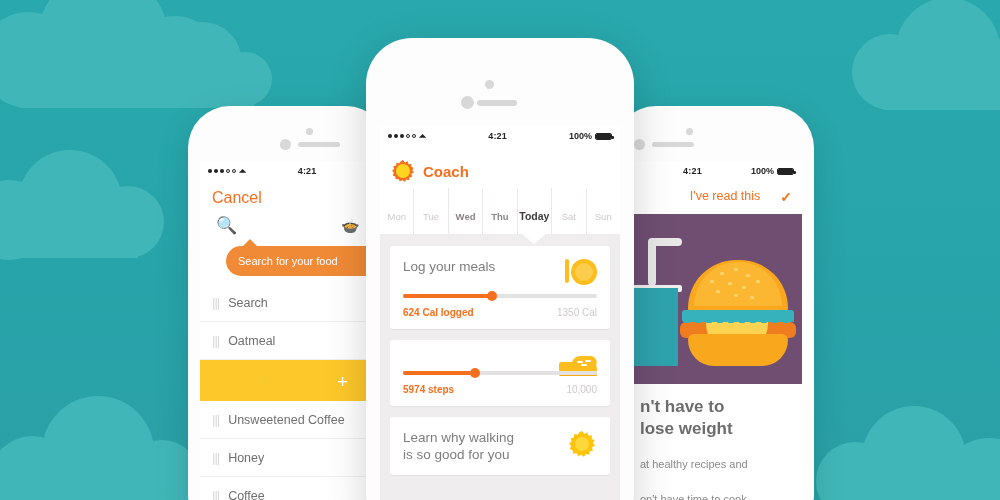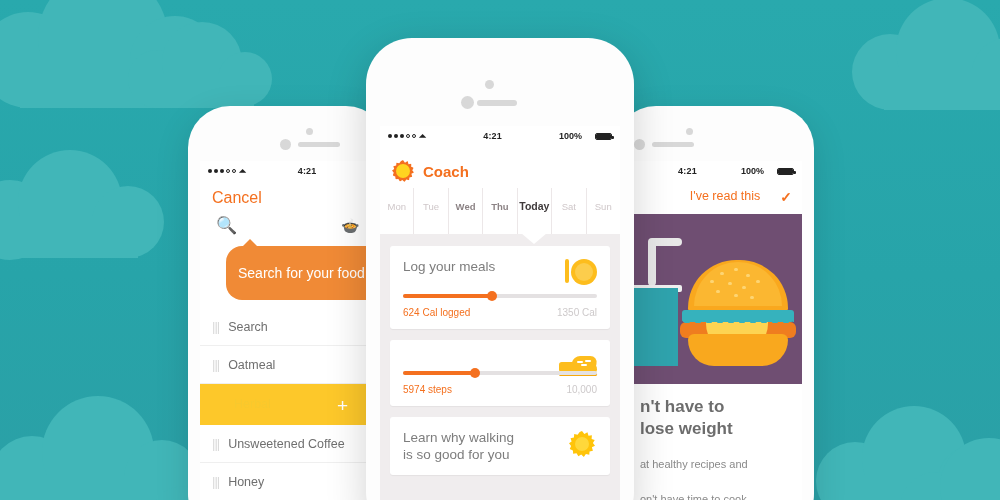--- a/index.html
+++ b/index.html
@@ -48,21 +48,21 @@
     height: 20px; display: flex; align-items: center;
     padding: 0 8px; font-size: 9px; color: #222;
     font-weight: bold; background: #fff;
   }
   .sb-left { display: flex; align-items: center; gap: 3px; }
   .dots { display: flex; gap: 2px; align-items: center; }
   .dots span { width: 4px; height: 4px; border-radius: 50%; background: #222; display:block;}
   .dots span.hollow { background: transparent; border: 1px solid #222; width: 4px; height: 4px;}
   .wifi { font-size: 9px; line-height: 1; }
   .sb-center { flex: 1; text-align: center; letter-spacing: 0.2px; }
-  .sb-right { display: flex; align-items: center; gap: 13px; }
+  .sb-right { display: flex; align-items: center; gap: 3px; }
   .batt {
     width: 17px; height: 7px; border: 1px solid #222; border-radius: 2px;
     position: relative; background: #222; background-clip: content-box;
   }
   .batt::after {
     content: ""; position: absolute; right: -3px; top: 2px;
     width: 2px; height: 3px; background: #222; border-radius: 0 1px 1px 0;
   }
 
   
@@ -72,21 +72,21 @@
     color: #f4701f; font-size: 16px; padding: 8px 12px 4px; font-weight: 400;
   }
   .toolrow {
     display: flex; align-items: center; justify-content: space-between;
     padding: 4px 16px 8px;
   }
   .search-glyph { color: #f4701f; font-size: 17px; font-weight: bold; }
   .pot-icon { font-size: 15px; color: #bdbdbd; }
   .tooltip {
     position: relative; margin: 2px 0 0 26px; background: #f08a36;
-    color: #fff; font-size: 14px; padding: 19px 12px;
+    color: #fff; font-size: 11px; padding: 9px 12px;
     border-radius: 16px; width: 170px;
   }
   .tooltip::before {
     content: ""; position: absolute; top: -7px; left: 16px;
     border-left: 8px solid transparent; border-right: 8px solid transparent;
     border-bottom: 8px solid #f08a36;
   }
   .foodlist { margin-top: 8px; }
   .food-row {
     display: flex; align-items: center; gap: 9px;
@@ -208,21 +208,21 @@
   .sun .core {
     position: absolute; left: 4px; top: 4px; width: 14px; height: 14px;
     background: #ffd520; border-radius: 50%;
   }
   .coach-title { color: #f4701f; font-size: 15px; font-weight: 600; }
   .days {
     background: #fff; display: flex; height: 46px; position: relative;
   }
   .day {
     flex: 1; display: flex; align-items: flex-end; justify-content: center;
-    font-size: 9.5px; color: #cfc7c9; padding-bottom: 22px;
+    font-size: 9.5px; color: #cfc7c9; padding-bottom: 12px;
     border-left: 1px solid #ece7e8; position: relative;
   }
   .day:first-child { border-left: none; }
   .day.mid { color: #8c8385; font-weight: 600; }
   .day.today { color: #3f3a3b; font-weight: 700; font-size: 10.5px; }
   .notch {
     position: absolute; left: 50%; transform: translateX(-50%);
     bottom: -10px; width: 0; height: 0;
     border-left: 13px solid transparent; border-right: 13px solid transparent;
     border-top: 11px solid #fff;
@@ -244,21 +244,21 @@
   .track { position: absolute; inset: 0; background: #e4e1e2; border-radius: 2px; }
   .fill { position: absolute; left: 0; top: 0; height: 4px; background: #f4701f; border-radius: 2px; }
   .knob {
     position: absolute; top: -3px; width: 10px; height: 10px; background: #f4701f;
     border-radius: 50%; transform: translateX(-5px);
   }
   .prow {
     display: flex; justify-content: space-between; margin-top: 9px;
     font-size: 10px;
   }
-  .pleft { color: #f4701f; font-weight: normal; }
+  .pleft { color: #f4701f; font-weight: bold; }
   .pright { color: #cdc9ca; }
 
   
   .plate { position: absolute; right: 0; top: 1px; width: 26px; height: 26px;
     border-radius: 50%; background: #fdbd1d; }
   .plate-in { position: absolute; right: 4px; top: 5px; width: 18px; height: 18px;
     border-radius: 50%; background: #fccd4c; }
   .fork { position: absolute; right: 28px; top: 1px; width: 4px; height: 24px;
     background: #fdbd1d; border-radius: 2px; }
 

